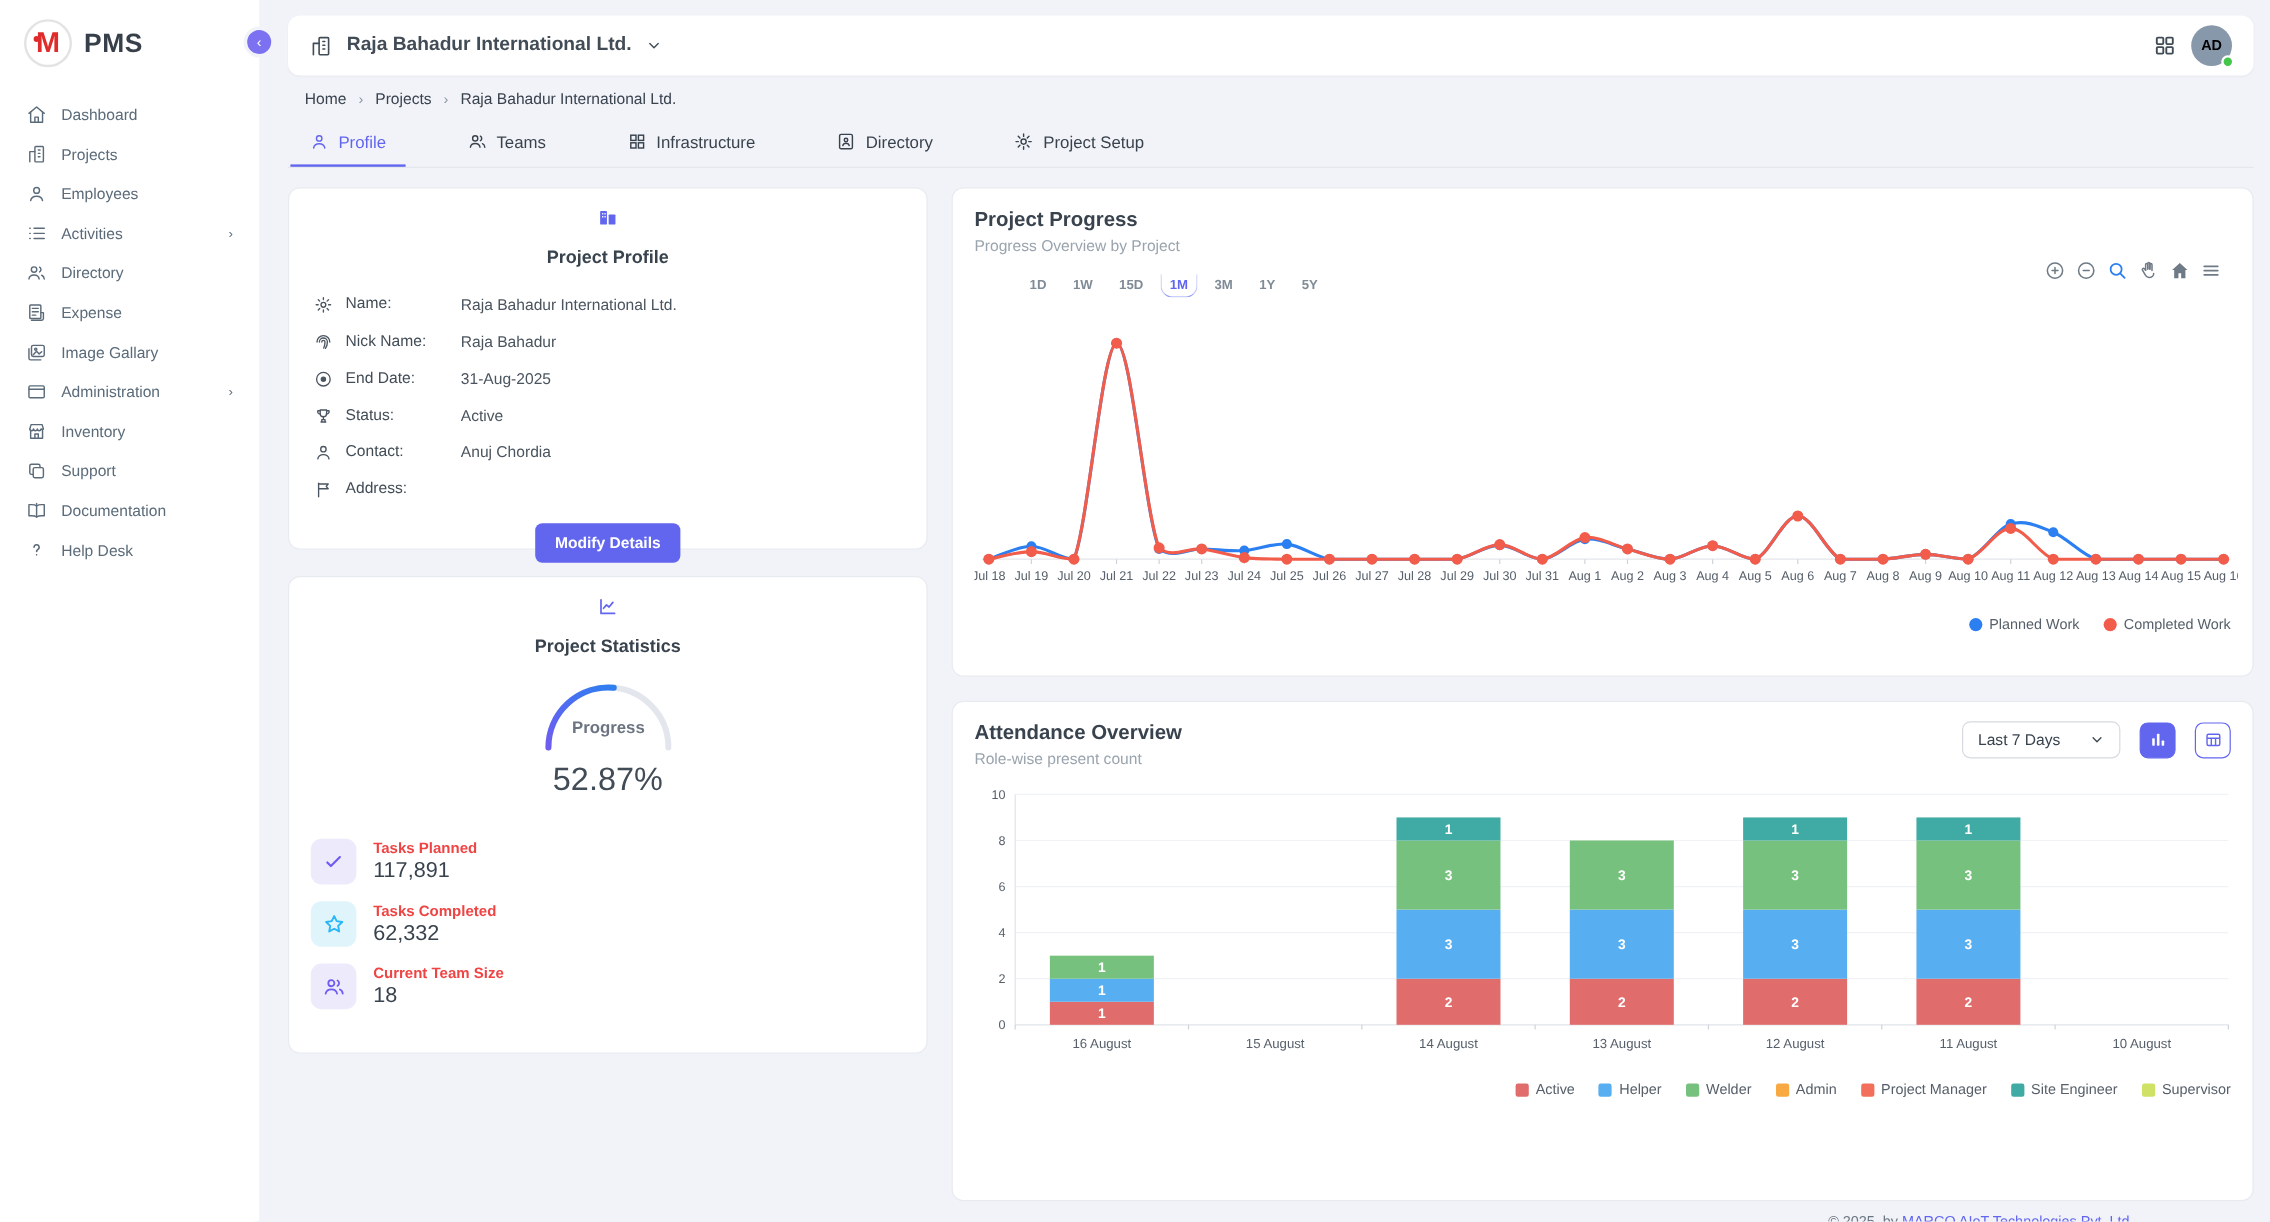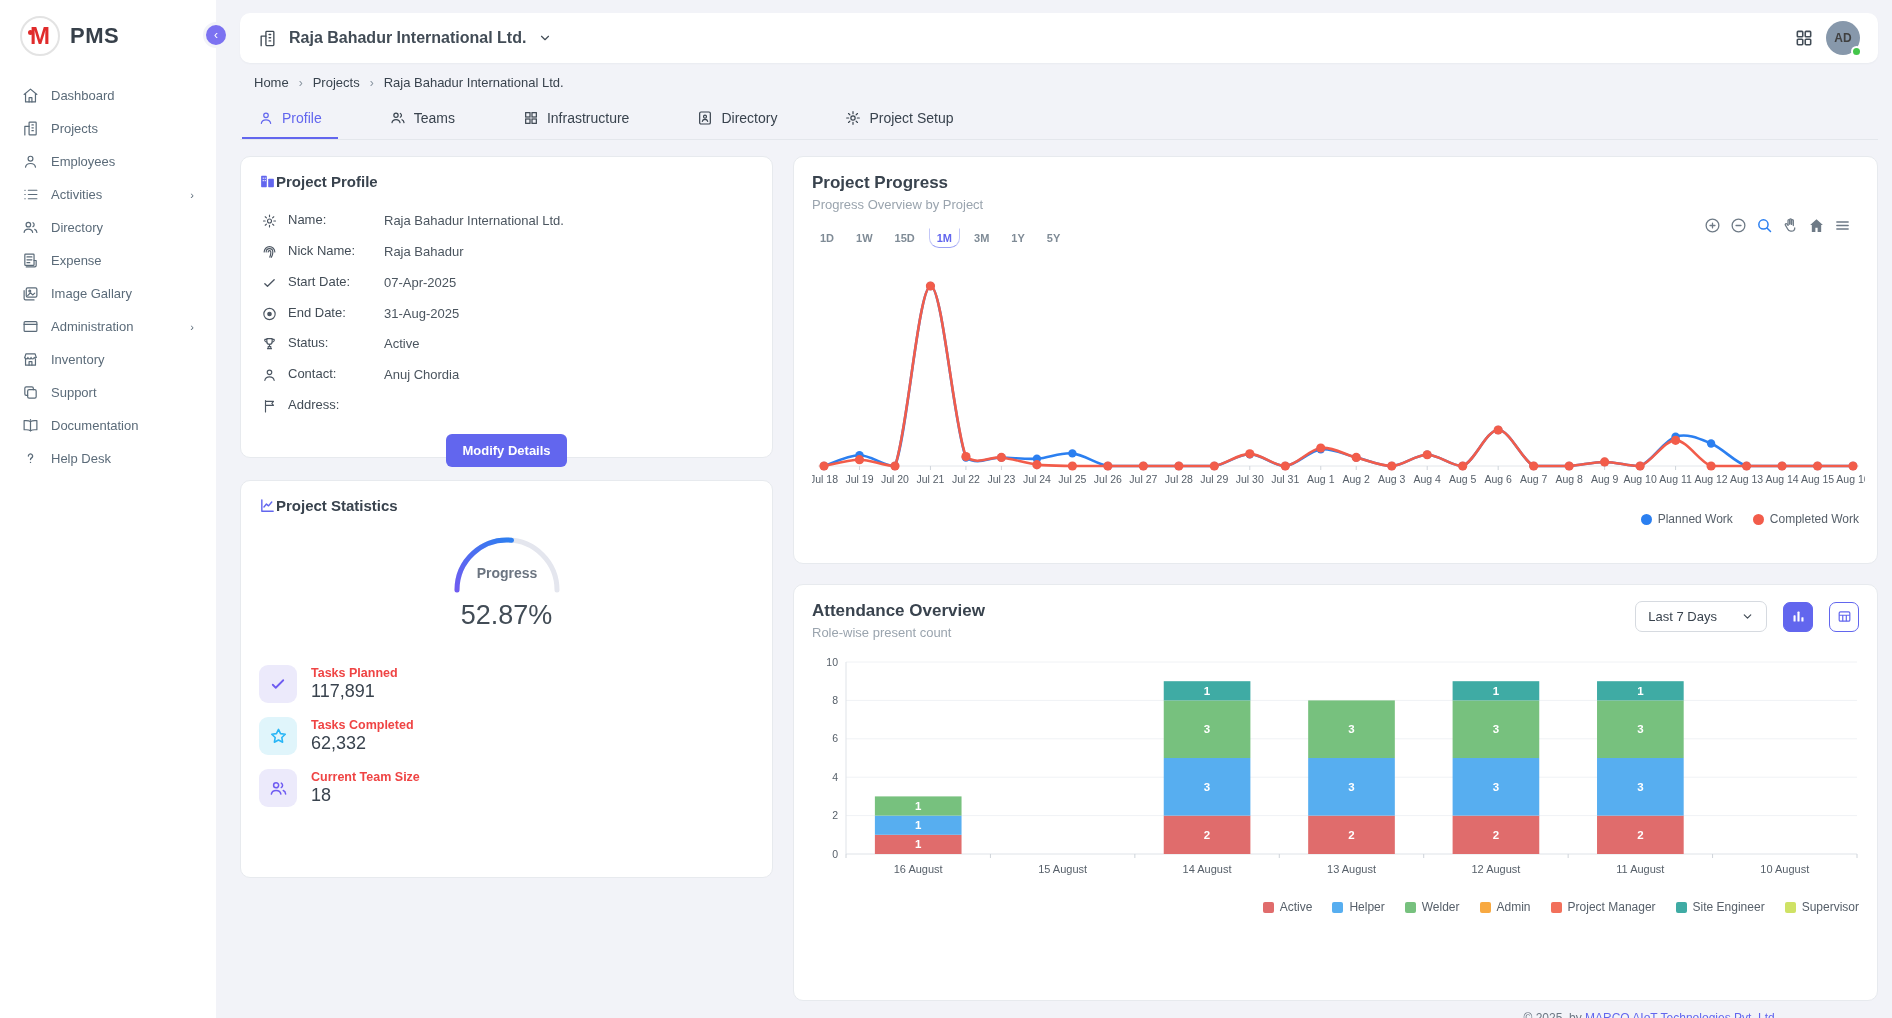--- a/index.html
+++ b/index.html
@@ -45,21 +45,21 @@
   .topbar {
     background:#fff; border-radius:10px; height:50px;
     display:flex; align-items:center; padding:0 18px; gap:12px;
     box-shadow:0 1px 2px rgba(30,40,60,0.04);
   }
   .topbar .company { font-size:16px; font-weight:bold; color:#424c56; }
   .topbar .spacer { flex:1; }
   .avatar-wrap { position:relative; }
   .avatar {
     width:34px; height:34px; border-radius:50%; background:#8798ab;
-    color:#404040; font-size:12px; font-weight:bold;
+    color:#000000; font-size:12px; font-weight:bold;
     display:flex; align-items:center; justify-content:center; cursor:pointer;
   }
   .status-dot {
     position:absolute; right:-2px; bottom:-2px; width:11px; height:11px;
     border-radius:50%; background:#43c64a; border:2px solid #fff;
   }
   .breadcrumb { display:flex; align-items:center; gap:10px; padding:12px 4px 8px 14px; font-size:13px; color:#39434e; }
   .breadcrumb .sep { color:#8a95a1; font-size:12px; }
   .tabs {
     display:flex; gap:8px; border-bottom:1px solid #e4e7ec; padding:0 2px; margin-top:2px;
@@ -70,21 +70,21 @@
     border-bottom:2px solid transparent; cursor:pointer; margin-right:28px;
   }
   .tab.active { color:#6266ee; border-bottom-color:#6266ee; }
   .content { display:flex; gap:20px; margin-top:16px; }
   .col-left { width:533px; flex:none; }
   .col-right { flex:1; min-width:0; }
   .card {
     background:#fff; border:1px solid #e7eaee; border-radius:10px;
     padding:16px 18px;
   }
-  .card-title-row { display:flex; align-items:center; gap:0; }
+  .card-title-row { display:flex; align-items:center; gap:16px;flex-direction:column; }
   .card-title { font-size:15px; font-weight:bold; color:#39434e; }
   
   .profile-card { height:302px; margin-bottom:22px; }
   .fields { margin-top:16px; }
   .field-row { display:flex; align-items:flex-start; gap:10px; padding:6px 2px; font-size:13px; }
   .field-row .f-ic { color:#4c5662; width:17px; flex:none; margin-top:1px; }
   .field-label { width:86px; flex:none; color:#424c56; }
   .field-value { color:#4b555f; line-height:1.45; max-width:330px; }
   .modify-btn {
     display:block; margin:14px auto 0 auto;
@@ -102,21 +102,21 @@
     width:38px; height:38px; border-radius:9px;
     display:flex; align-items:center; justify-content:center; flex:none;
   }
   .stat-ic.purple { background:#eceafb; color:#6f5cf1; }
   .stat-ic.cyan { background:#e0f5fb; color:#29b6f6; }
   .stat-label { font-size:12.5px; font-weight:bold; color:#ef4444; }
   .stat-value { font-size:18px; color:#39434e; margin-top:1px; }
   
   .progress-card { min-height:408px; margin-bottom:20px; position:relative; }
   .card-sub { font-size:13px; color:#9aa4ae; margin-top:4px; }
-  .ranges { display:flex; align-items:flex-start; gap:6px; margin-top:16px; }
+  .ranges { display:flex; align-items:flex-start; gap:6px; margin-top:16px;margin-left:38px; }
   .range-btn {
     font-size:11px; font-weight:bold; color:#7f8b96; padding:3px 7px;
     border:1px solid transparent; border-radius:0 0 10px 10px; cursor:pointer;
     background:none; font-family:"Liberation Sans", sans-serif;
   }
   .range-btn.active { color:#6266ee; border-color:transparent #c3c7f8 #9aa0f5 #c3c7f8; }
   .chart-toolbar {
     position:absolute; right:26px; top:60px; display:flex; gap:9px; align-items:center;
     color:#6e7a86;
   }
@@ -357,27 +357,20 @@
             <span class="field-value">Raja Bahadur International Ltd.</span>
           </div>
           <div class="field-row">
             <svg class="ic f-ic" width="16" height="16" viewBox="0 0 24 24" fill="none" stroke="currentColor" stroke-width="1.7" stroke-linecap="round">
                 <path d="M4 12a8 8 0 0 1 16 0"></path>
                 <path d="M7 12a5 5 0 0 1 10 0c0 3-1 6-2.5 8"></path>
                 <path d="M10 12a2 2 0 0 1 4 0c0 3-.6 5.5-1.6 7.6"></path>
               </svg>
             <span class="field-label">Nick Name:</span>
             <span class="field-value">Raja Bahadur</span>
-          </div>
-          <div class="field-row">
-            <svg class="ic f-ic" width="16" height="16" viewBox="0 0 24 24" fill="none" stroke="currentColor" stroke-width="2" stroke-linecap="round" stroke-linejoin="round">
-                <path d="m5 13 4 4L19 7"></path>
-              </svg>
-            <span class="field-label">Start Date:</span>
-            <span class="field-value">07-Apr-2025</span>
           </div>
           <div class="field-row">
             <svg class="ic f-ic" width="16" height="16" viewBox="0 0 24 24" fill="none" stroke="currentColor" stroke-width="1.7">
                 <circle cx="12" cy="12" r="8.5"></circle>
                 <circle cx="12" cy="12" r="2.6" fill="currentColor"></circle>
               </svg>
             <span class="field-label">End Date:</span>
             <span class="field-value">31-Aug-2025</span>
           </div>
           <div class="field-row">

